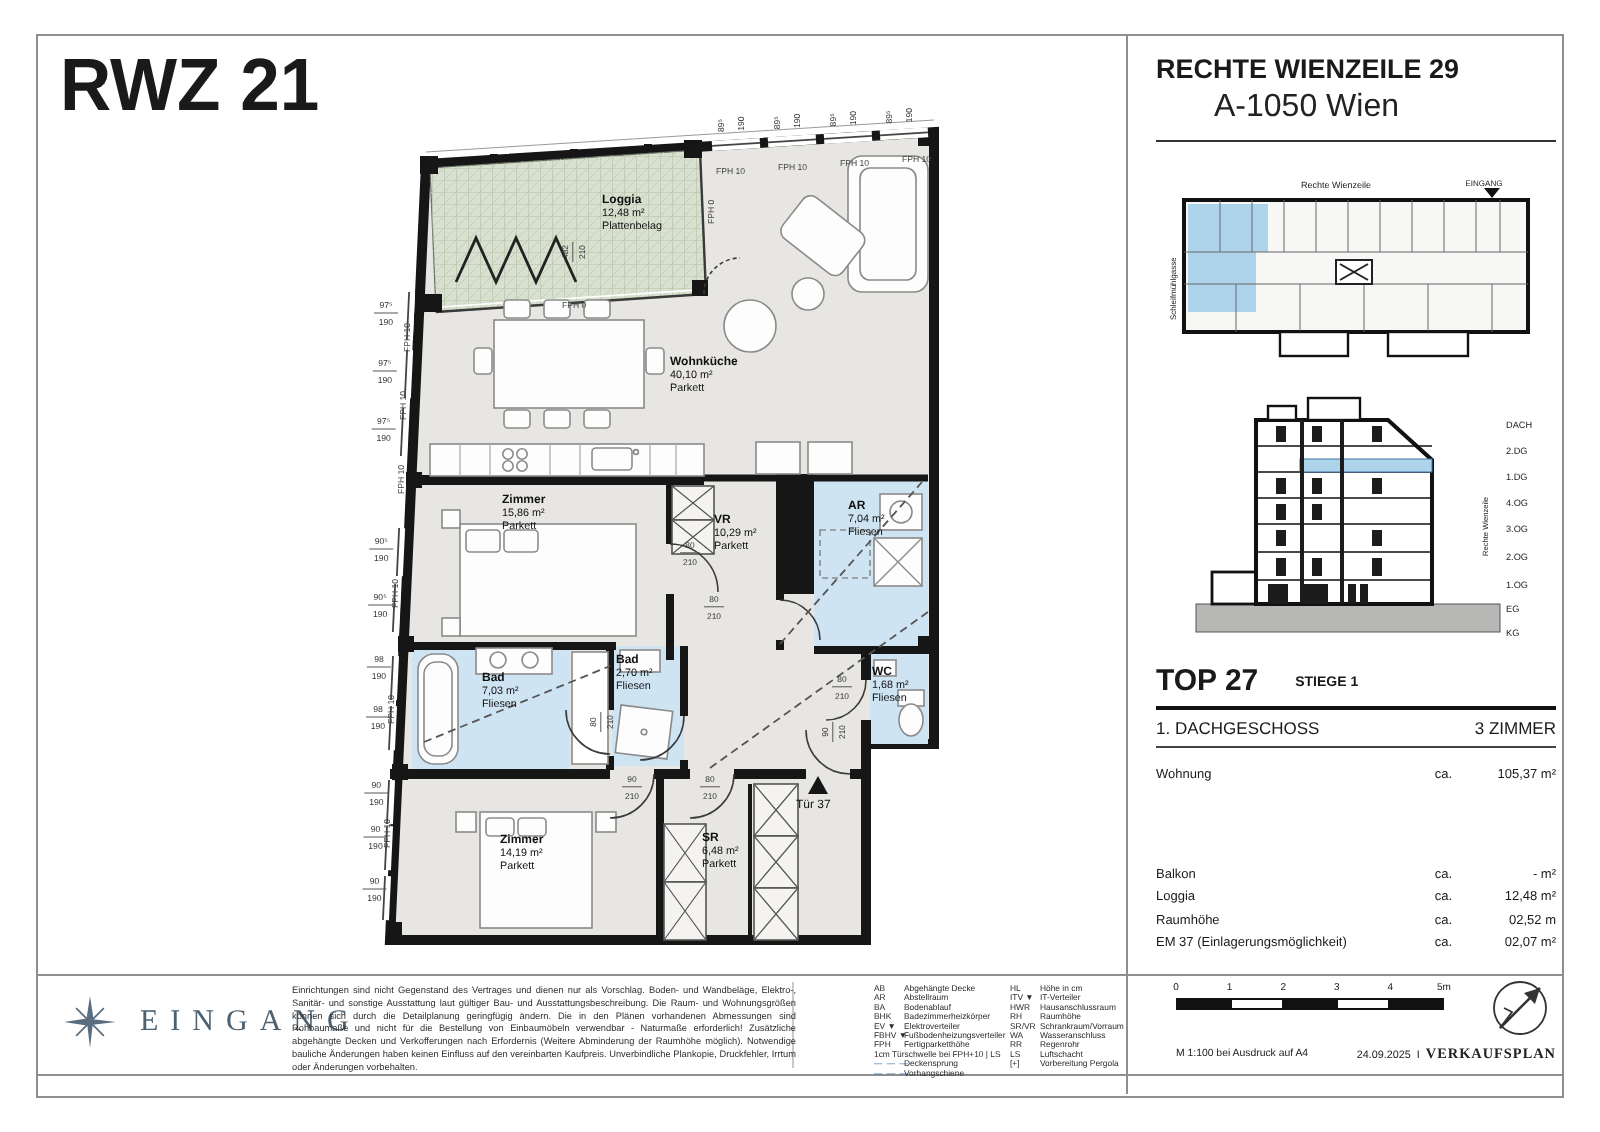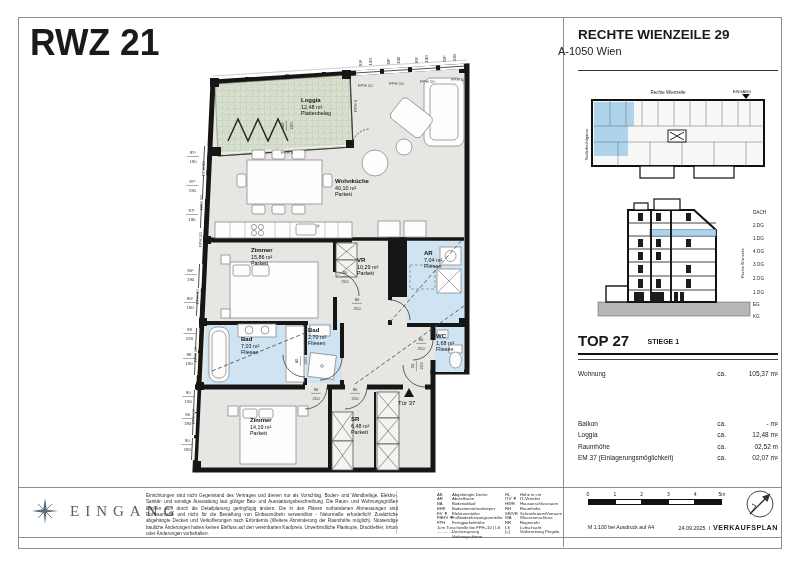--- a/index.html
+++ b/index.html
@@ -7,21 +7,21 @@
   .abs{position:absolute;}
   .frame{left:18px;top:17px;width:762px;height:530px;border:1px solid #8e8e8e;}
   .vdiv{left:563px;top:17px;width:1px;height:530px;background:#8e8e8e;}
   .hdiv-footer-top{left:18px;top:487px;width:763px;height:1px;background:#8e8e8e;}
   .hdiv-footer-bot{left:18px;top:537px;width:763px;height:1px;background:#8e8e8e;}
   .fdiv1{left:396px;top:491px;width:1px;height:43px;background:#c9c9c9;}
   
   .rwz{left:30px;top:22px;font-size:37px;font-weight:bold;letter-spacing:0px;transform:scaleX(.96);transform-origin:0 0;}
   
   .ptitle{left:578px;top:27px;font-size:13.5px;font-weight:bold;}
-  .psub{left:558px;top:45px;font-size:11px;color:#222;}
+  .psub{left:607px;top:45px;font-size:16px;color:#222;}
   .prule{left:578px;top:70px;width:200px;height:1px;background:#333;}
   
   .topwrap{left:578px;top:332px;width:200px;}
   .toprow1{position:relative;height:20px;}
   .topnum{font-size:15px;font-weight:bold;display:inline-block;}
   .stiege{font-size:7px;font-weight:bold;display:inline-block;margin-left:14px;position:relative;top:-2px;}
   .toprule{height:2px;background:#111;margin-top:1px;}
   .toprow2{display:flex;justify-content:space-between;font-size:8.5px;margin-top:4px;}
   .thinrule{height:1px;background:#444;margin-top:4px;}
   .urows{margin-top:10px;font-size:6.5px;}
@@ -45,21 +45,21 @@
   .lsym{color:#2b6cb0;letter-spacing:1px;}
   .scalewrap{left:588px;top:491px;width:134px;}
   .scalenums{position:relative;height:7px;}
   .scalenums span{position:absolute;font-size:5px;transform:translateX(-50%);}
   .scalebar{display:flex;height:4px;border:1px solid #111;margin-top:1px;}
   .scalebar span{flex:1;}
   .scalebar span:nth-child(odd){background:#111;}
   .scalebar span:nth-child(even){background:#fff;border-left:1px solid #111;border-right:1px solid #111;}
   .mnote{left:588px;top:524px;font-size:5.2px;color:#222;}
   .dateline{left:560px;top:523px;width:218px;text-align:right;font-size:5.4px;color:#222;}
-  .dateline b{font-size:7.2px;letter-spacing:.5px;}
+  .dateline b{font-size:7.2px;letter-spacing:.5px;font-family:Liberation Serif, serif;}
   
   .rlabel{position:absolute;pointer-events:none;}
   .rlabel .in{transform:scale(.5);transform-origin:0 0;width:140px;font-size:10.8px;line-height:1.22;color:#111;}
   .rlabel .in b{font-size:12px;}
   .tur{position:absolute;font-size:6px;color:#111;}
   svg text{font-family:"Liberation Sans",sans-serif;}
 </style>
 </head>
 <body>
 
@@ -515,20 +515,24 @@
   </div>
 
 <div class="tur" style="left:398px;top:400px;">Tür 37</div>
 
 <div class="abs topwrap">
   <div class="toprow1">
     <span class="topnum">TOP 27</span>
     <span class="stiege">STIEGE 1</span>
   </div>
   <div class="toprule"></div>
+  <div class="toprow2">
+    <span>1. DACHGESCHOSS</span>
+    <span>3 ZIMMER</span>
+  </div>
   <div class="thinrule"></div>
   <div class="urows" id="unit-rows">
       <div class="urow">
         <span class="ul">Wohnung</span>
         <span class="uc">ca.</span>
         <span class="uv">105,37 m²</span>
       </div>
       <div class="ugap"></div>
       <div class="urow">
         <span class="ul">Balkon</span>

